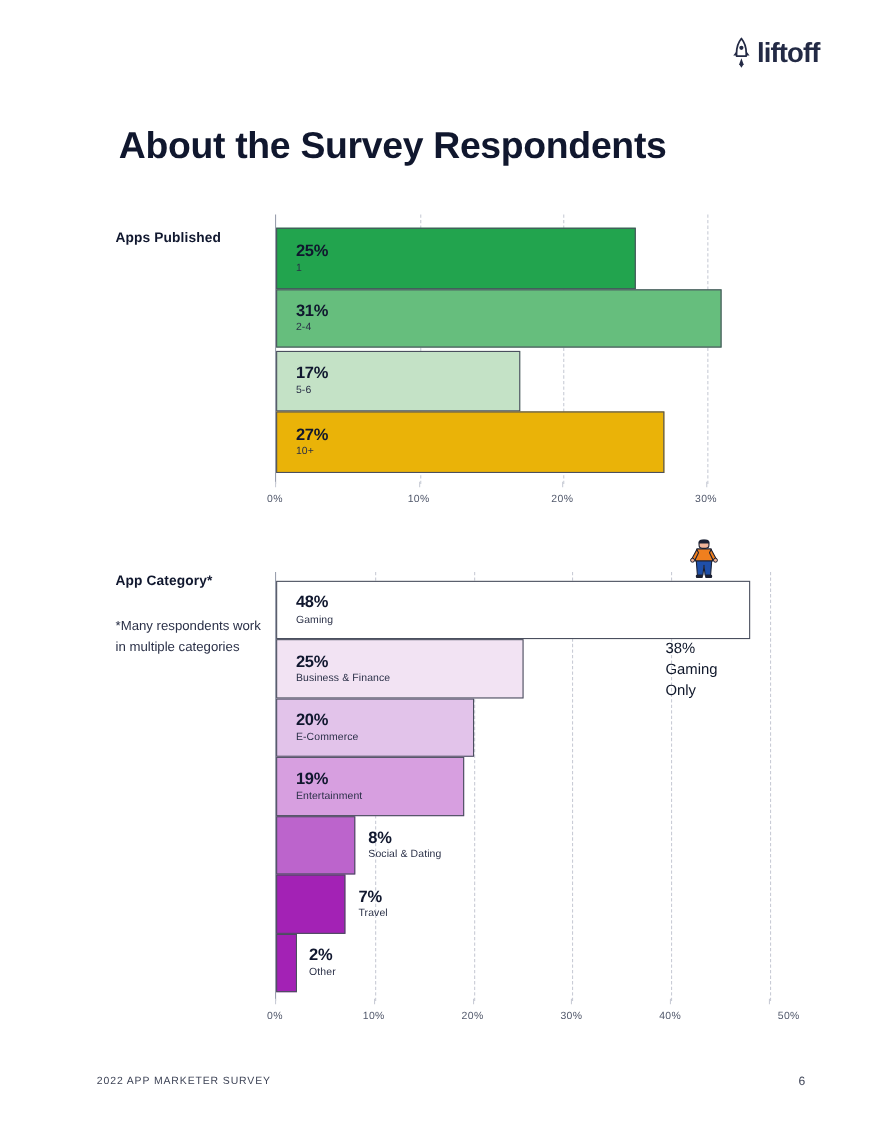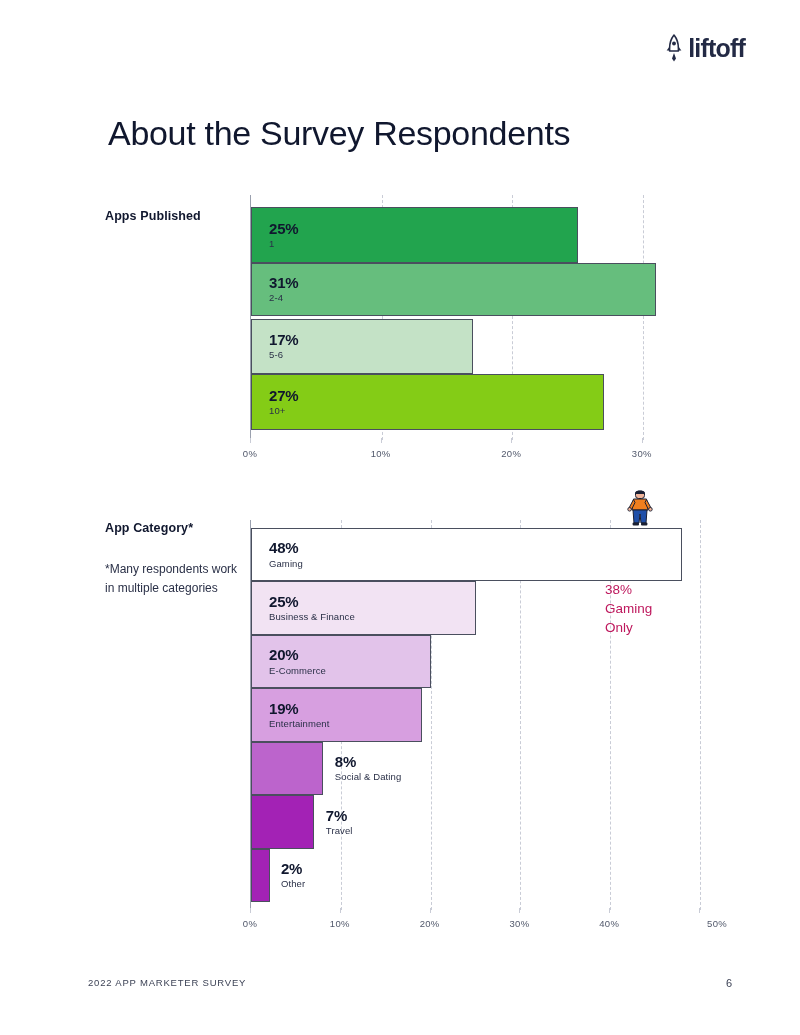--- a/index.html
+++ b/index.html
@@ -33,21 +33,21 @@
     color: #232a45;
     line-height: 1;
   }
 
   
   .page-title {
     position: absolute;
     left: 108px;
     top: 114px;
     font-size: 34px;
-    font-weight: normal;
+    font-weight: bold;
     letter-spacing: -0.3px;
     color: #10172e;
     white-space: nowrap;
   }
 
   
   .chart-block { position: absolute; }
 
   .side-label {
     position: absolute;
@@ -131,21 +131,21 @@
     position: absolute;
     display: flex;
     flex-direction: column;
     justify-content: center;
   }
 
   .callout {
     position: absolute;
     font-size: 13.5px;
     font-weight: normal;
-    color: #be185d;
+    color: #0f172a;
     line-height: 1.42;
   }
 
   .figure-person {
     position: absolute;
     width: 34px;
     height: 40px;
   }
 
   
@@ -193,21 +193,21 @@
         <div class="bar-sub">1</div>
       </div>
       <div class="bar" style="top: 67.75px; height: 53px; width: 404.879px; background: rgb(102, 190, 125);">
         <div class="bar-value">31%</div>
         <div class="bar-sub">2-4</div>
       </div>
       <div class="bar" style="top: 123.5px; height: 55.75px; width: 222.03px; background: rgb(196, 226, 198); justify-content: center;">
         <div class="bar-value">17%</div>
         <div class="bar-sub">5-6</div>
       </div>
-      <div class="bar" style="top: 179.25px; height: 55.75px; width: 352.636px; background: #84cc16;">
+      <div class="bar" style="top: 179.25px; height: 55.75px; width: 352.636px; background: #eab308;">
         <div class="bar-value">27%</div>
         <div class="bar-sub">10+</div>
       </div>
     </div>
   <div class="axis" id="axis1" style="left:145px; top:248px; width:430px;">
       <div class="tick-mark" style="left: 0px; top: -5px;"></div>
       <div class="tick" style="left: 0px; top: 5px;">0%</div>
       <div class="tick-mark" style="left: 130.606px; top: -5px;"></div>
       <div class="tick" style="left: 130.606px; top: 5px;">10%</div>
       <div class="tick-mark" style="left: 261.212px; top: -5px;"></div>

